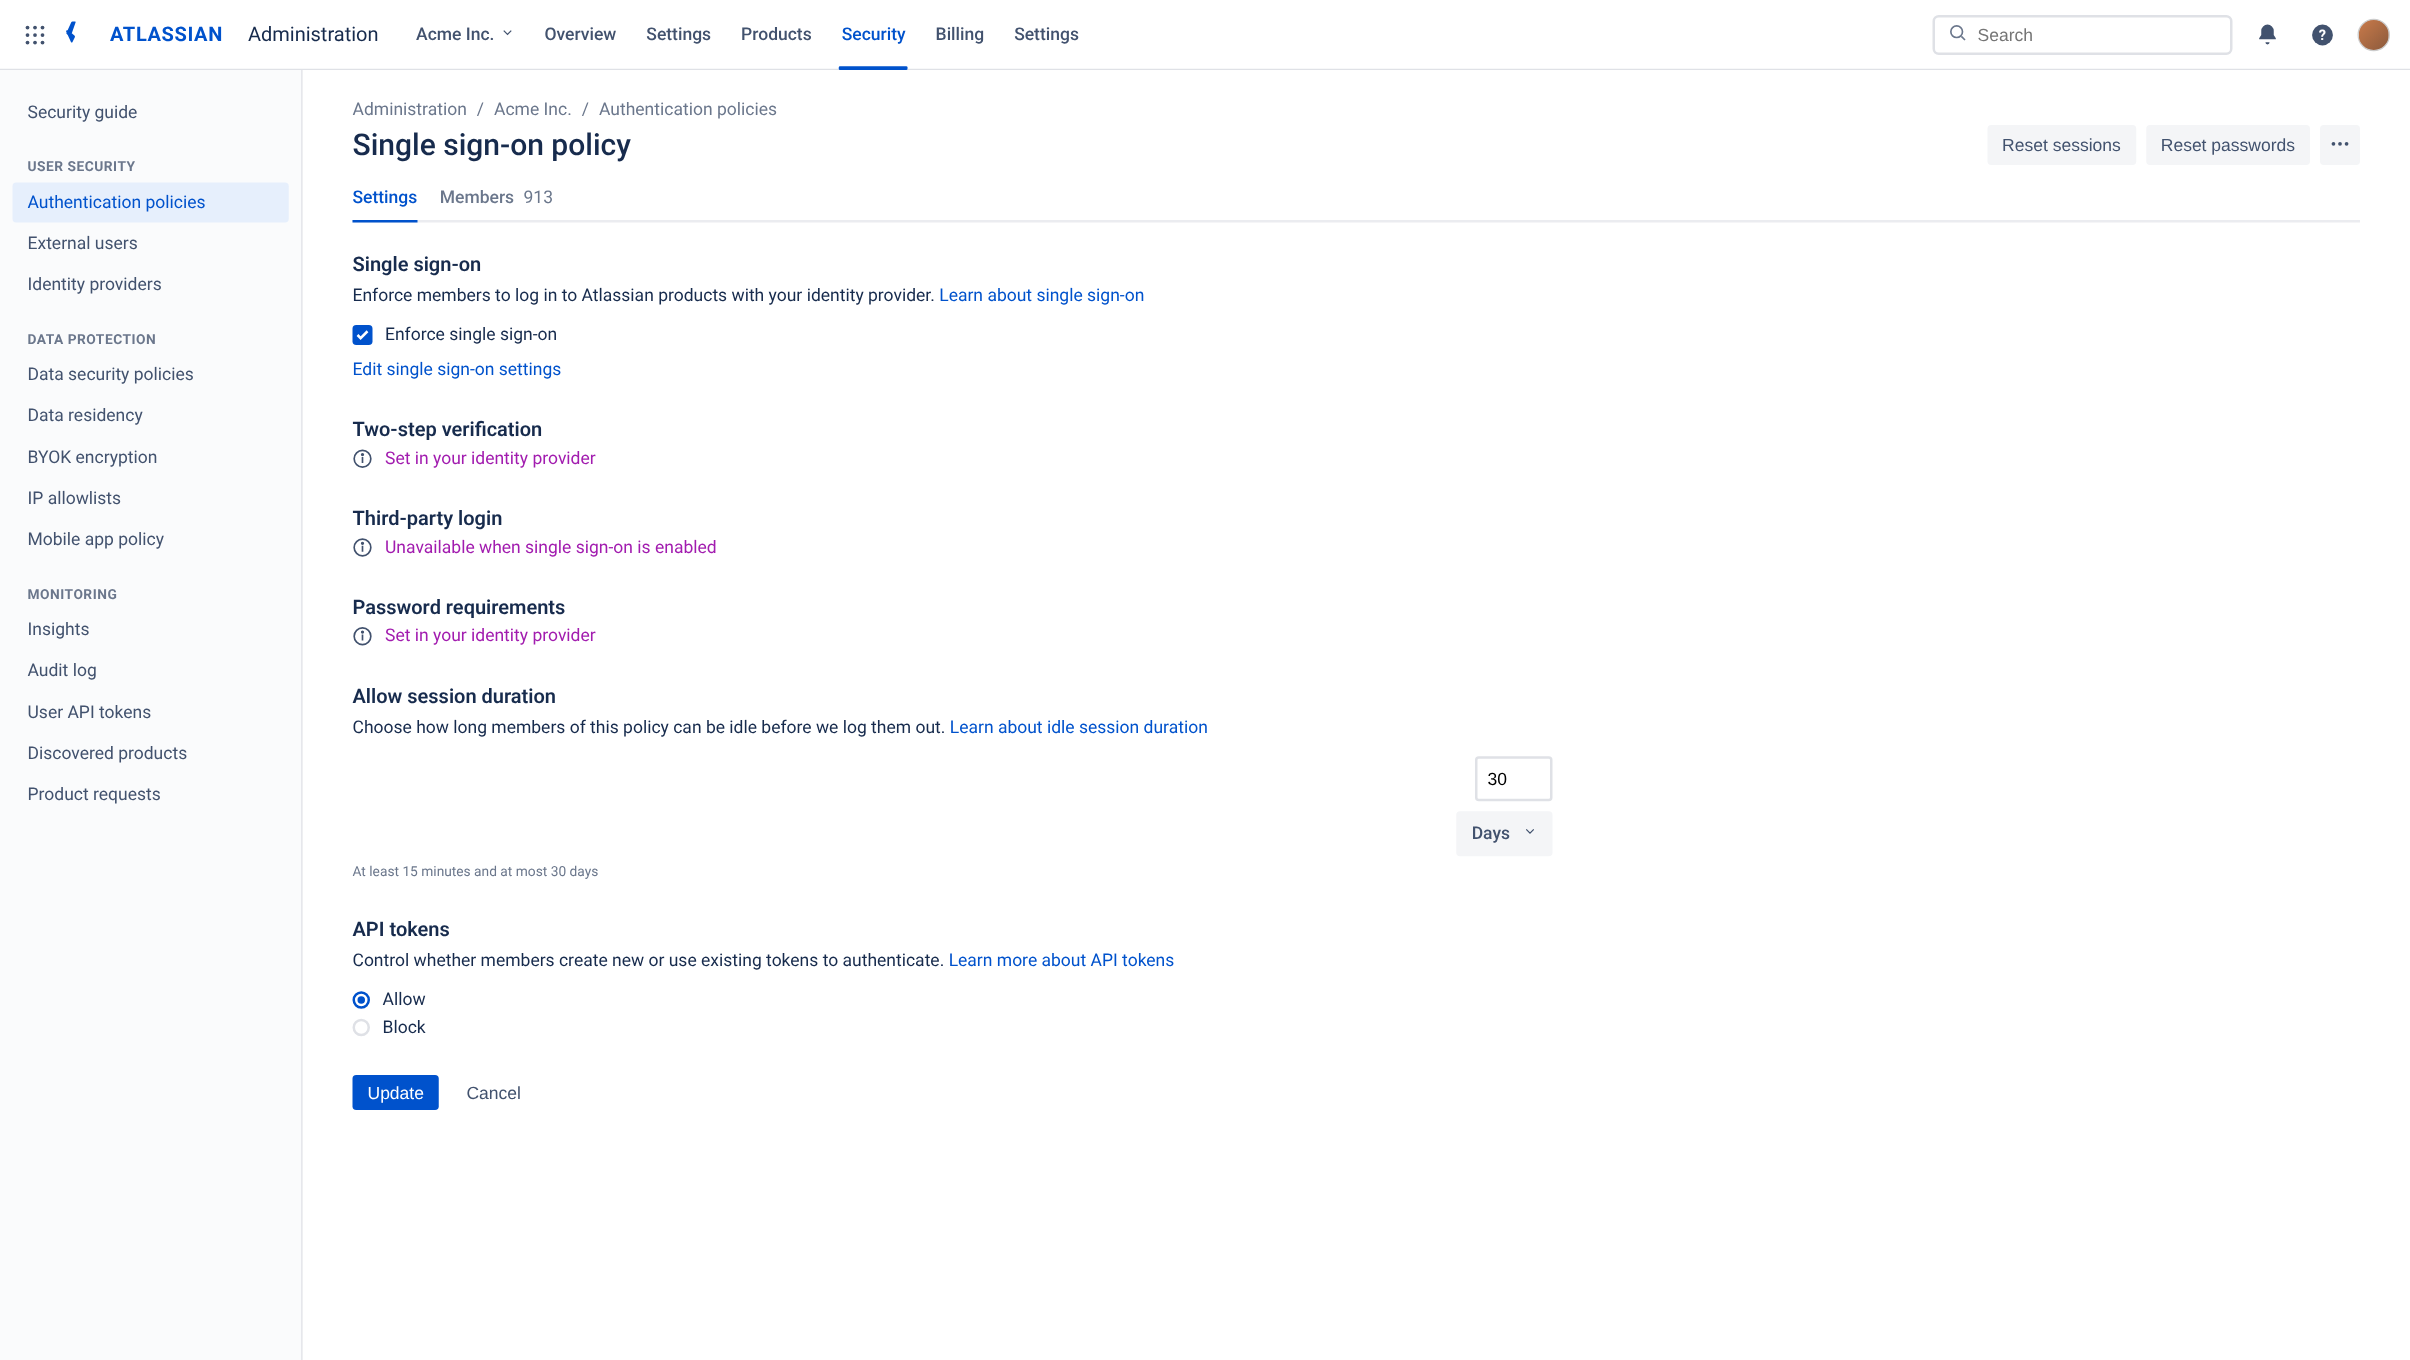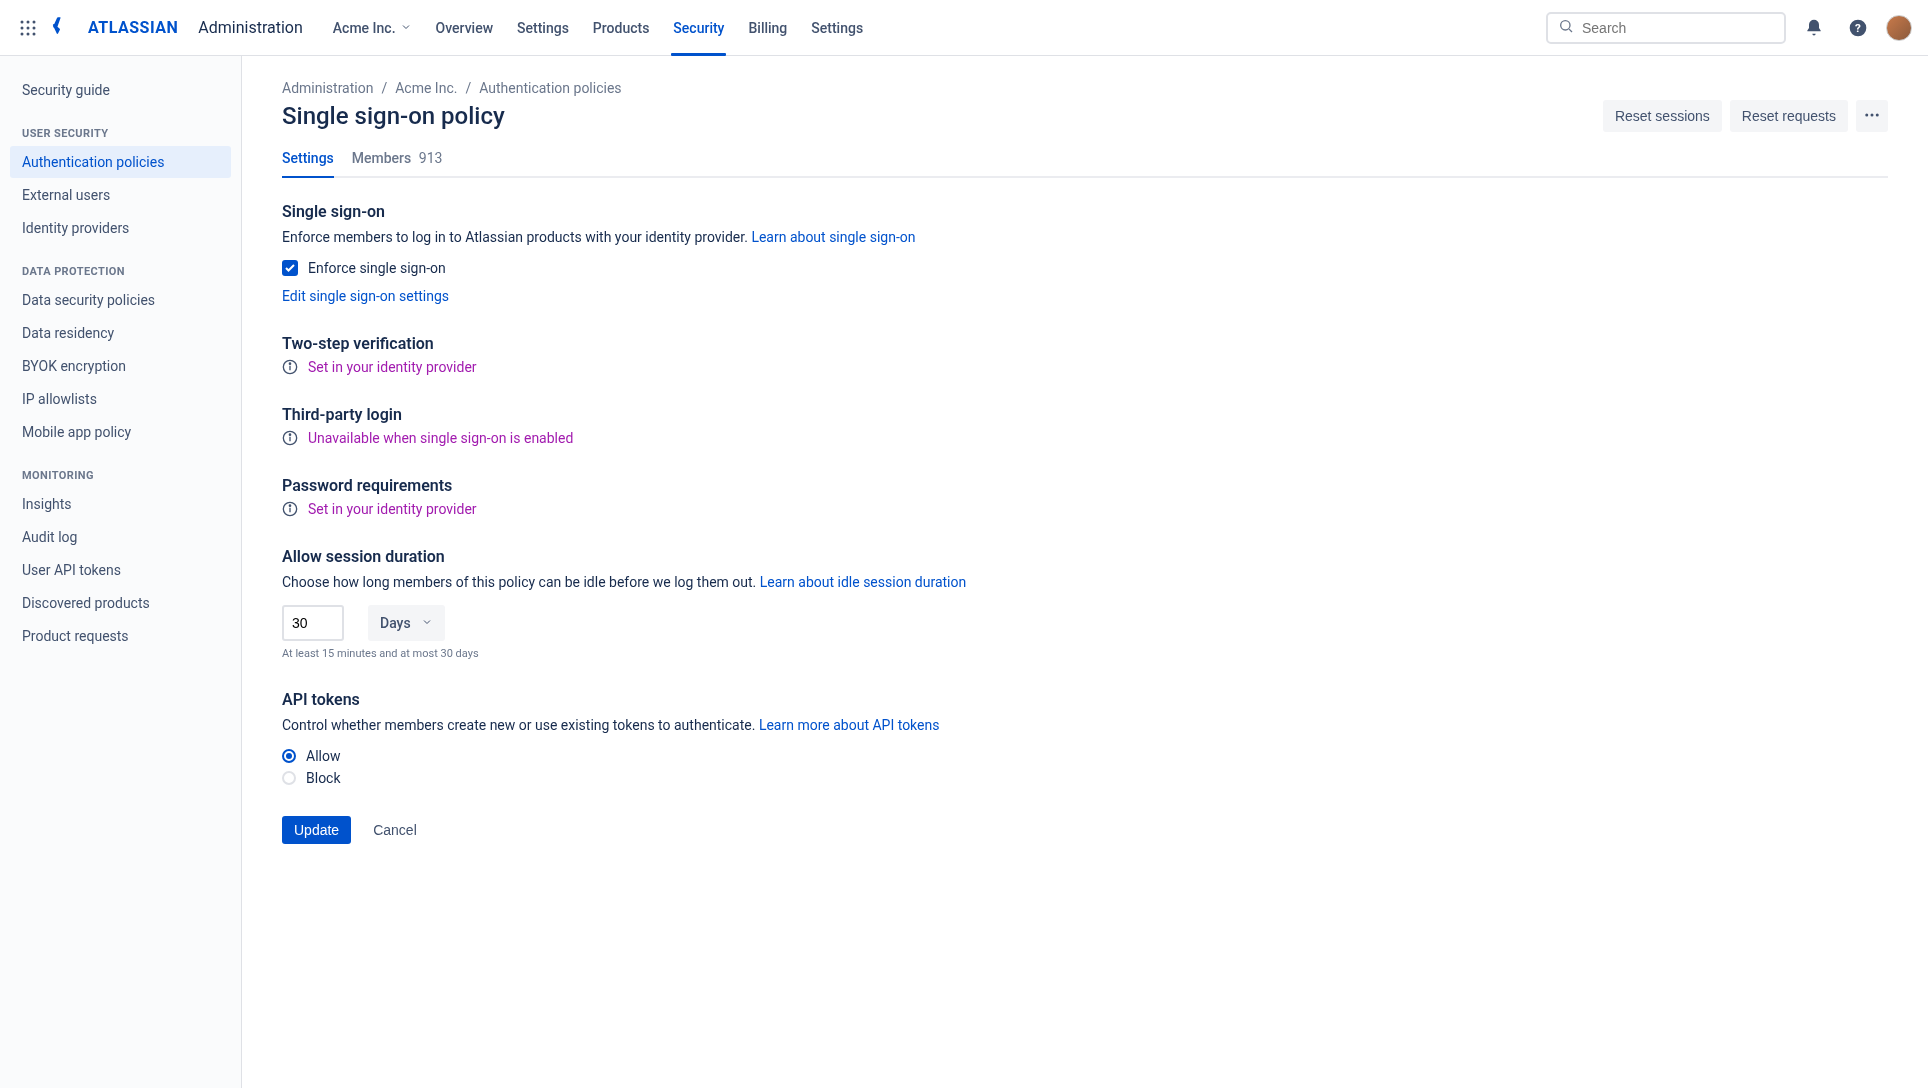--- a/index.html
+++ b/index.html
@@ -44,21 +44,21 @@
 .tab-count { margin-left:4px; color:#6B778C; font-weight:400; }
 .section { margin-bottom:30px; max-width: 960px; }
 .section h3 { font-size:16px; font-weight:600; margin-bottom:6px; color:#172B4D;}
 .section p { color:#172B4D; font-size:14px; line-height:1.5; }
 .section a { color:#0052CC; text-decoration:none; }
 .checkbox-row { display:flex; align-items:center; gap:10px; margin-top:12px; }
 .checkbox { width:16px; height:16px; background:#0052CC; border-radius:3px; display:flex; align-items:center; justify-content:center; }
 .link { color:#0052CC; cursor:pointer; display:inline-block; margin-top:12px; }
 .info-row { display:flex; align-items:center; gap:10px; margin-top:6px; color:#a21caf; }
 .info-icon { width:16px; height:16px; color:#42526E; flex-shrink:0; }
-.duration-row { display:flex; gap:24px; margin-top:12px; align-items:flex-end; }
+.duration-row { display:flex; gap:8px; margin-top:12px; align-items:flex-end;flex-direction:column; }
 .num-input { width:62px; height:36px; border:2px solid #DFE1E6; border-radius:3px; padding:0 8px; font-size:14px; }
 .unit-select { height:36px; background:#F4F5F7; border:none; border-radius:3px; padding:0 12px; display:flex; align-items:center; gap:10px; cursor:pointer; color:#42526E; font-weight:500;}
 .hint { font-size:11px; color:#6B778C; margin-top:6px; }
 .radio-group { margin-top:12px; }
 .radio-row { display:flex; align-items:center; gap:10px; margin-bottom:6px; }
 .radio { width:14px; height:14px; border-radius:50%; border:2px solid #DFE1E6; display:flex; align-items:center; justify-content:center; }
 .radio.checked { border-color:#0052CC; }
 .radio.checked::after { content:""; width:6px; height:6px; border-radius:50%; background:#0052CC; }
 .footer-actions { display:flex; gap:10px; margin-top:20px; }
 </style>
@@ -156,21 +156,21 @@
       <span class="sep">/</span>
       <a>Acme Inc.</a>
       <span class="sep">/</span>
       <a>Authentication policies</a>
     </div>
 
     <div class="page-head">
       <h1 class="page-title">Single sign-on policy</h1>
       <div class="page-actions">
         <button class="btn btn-subtle">Reset sessions</button>
-        <button class="btn btn-subtle">Reset requests</button>
+        <button class="btn btn-subtle">Reset passwords</button>
         <button class="btn btn-icon">
           <span>
             <svg width="18" height="18" viewBox="0 0 24 24" fill="#42526E">
                 <circle cx="5" cy="12" r="2"></circle>
                 <circle cx="12" cy="12" r="2"></circle>
                 <circle cx="19" cy="12" r="2"></circle>
               </svg>
           </span>
         </button>
       </div>

